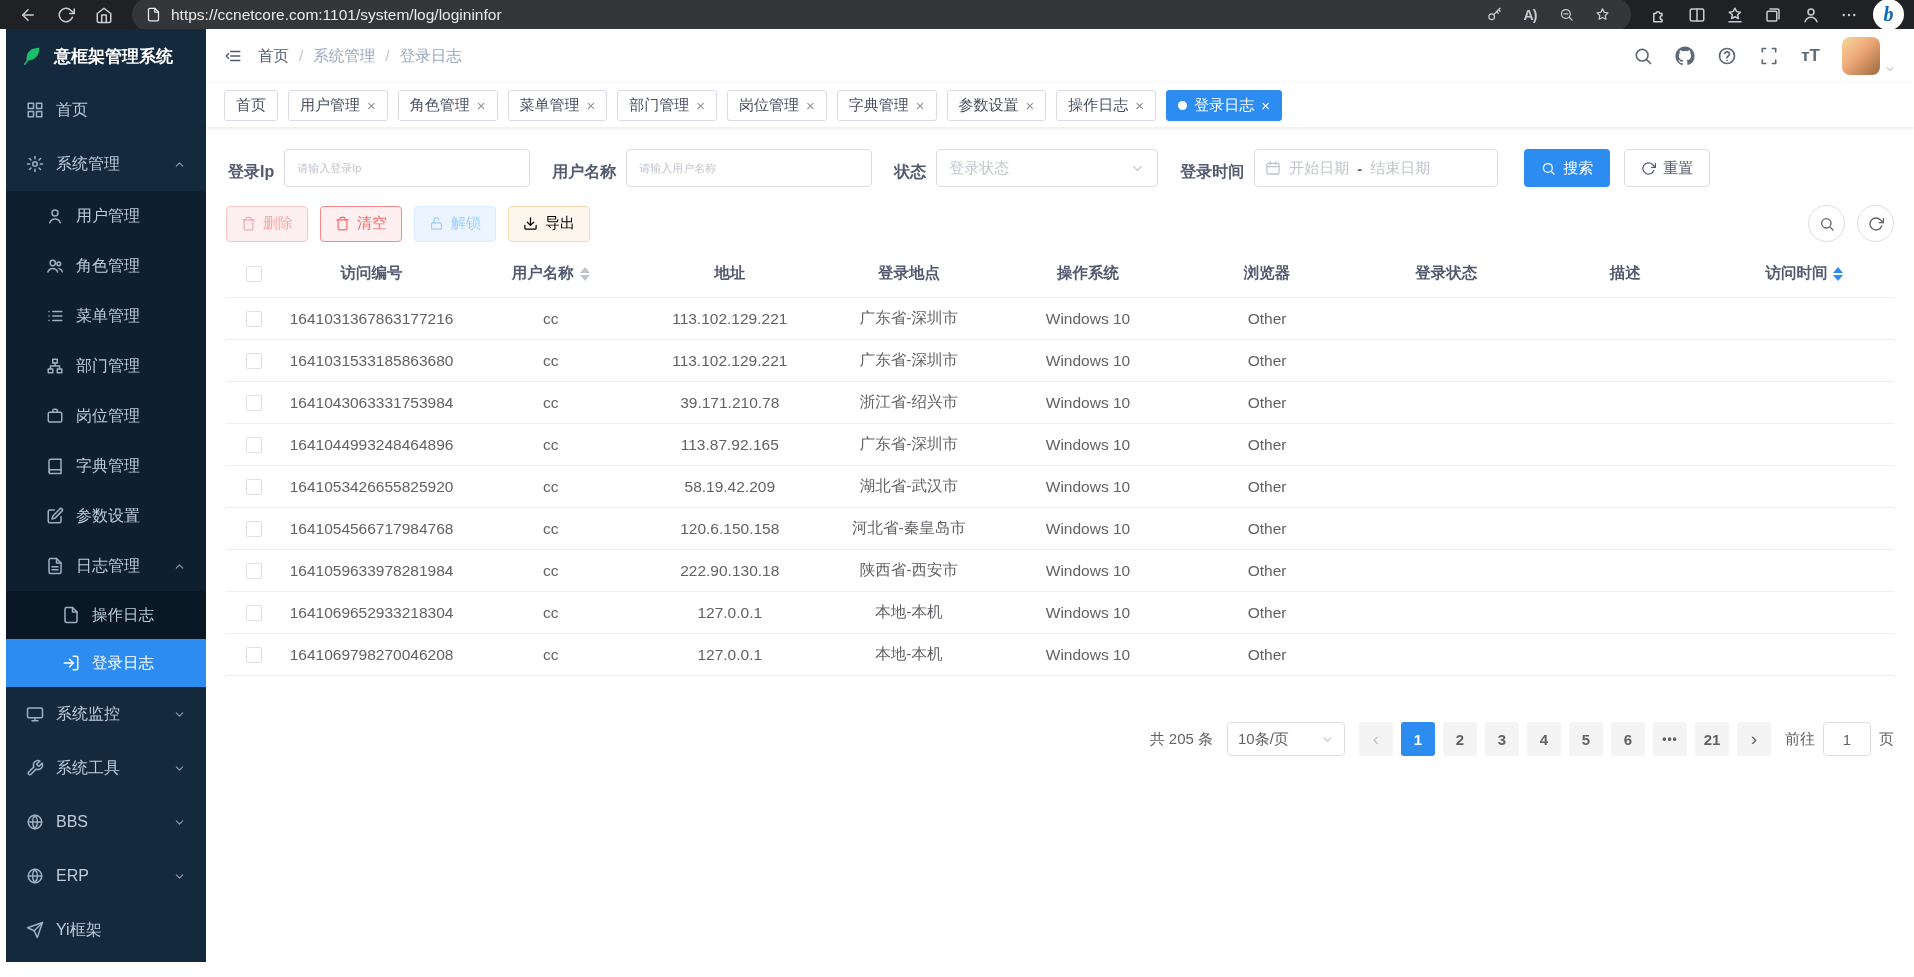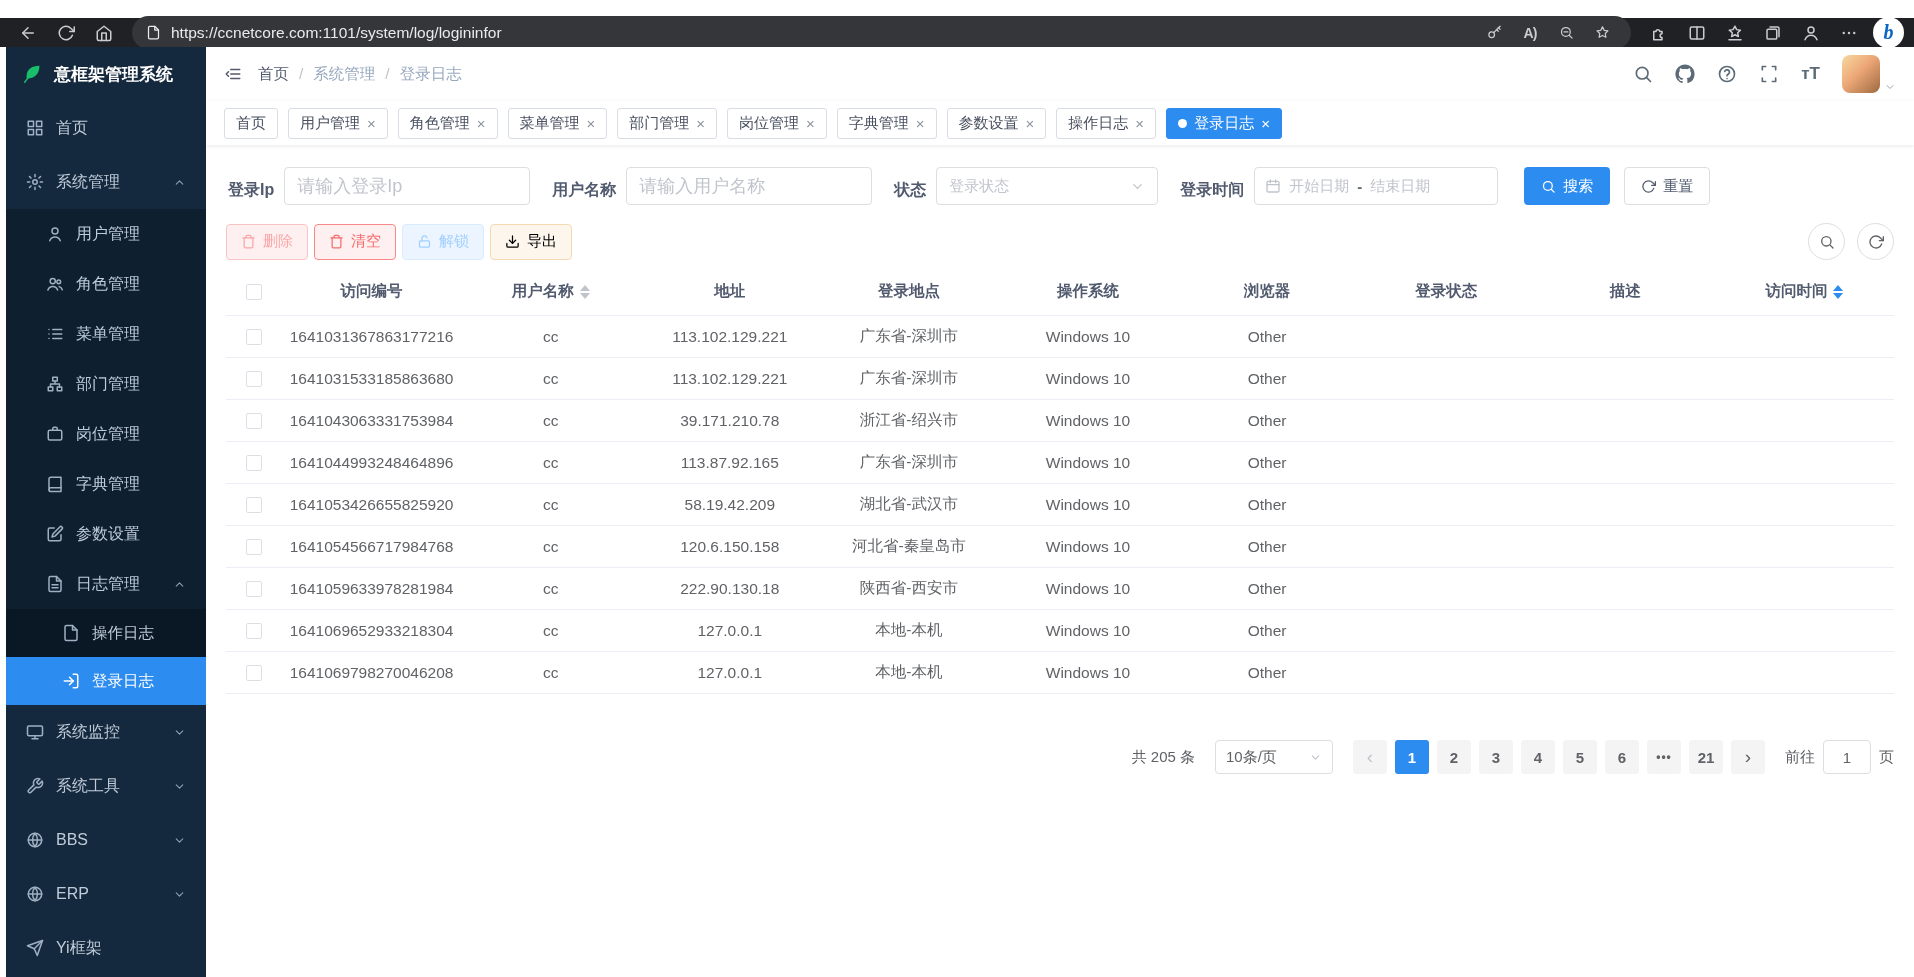--- a/index.html
+++ b/index.html
@@ -5,21 +5,21 @@
   * { margin:0; padding:0; box-sizing:border-box; }
   html,body { width:1914px; height:977px; overflow:hidden; }
   body { font-family:"Liberation Sans","DejaVu Sans",sans-serif; background:#fff; color:#515a6e; }
   [data-interactable="true"] { cursor:pointer; }
 
   .ic { width:18px; height:18px; fill:none; stroke:currentColor; stroke-width:2; stroke-linecap:round; stroke-linejoin:round; display:block; }
   .ic-sm { width:15px; height:15px; }
   .ic-fill { fill:currentColor; stroke:none; }
 
   
-  .browser { height:29px; background:#202124; display:flex; align-items:center; padding:0 10px; gap:2px;margin-top:18px; }
+  .browser { height:29px; background:#202124; display:flex; align-items:center; padding:0 10px; gap:2px; }
   .bicon { width:36px; height:36px; border-radius:6px; display:flex; align-items:center; justify-content:center; color:#c9ccd1; flex-shrink:0; }
   .url-pill { flex:1; height:33px; margin:0 8px; background:#35363a; border-radius:17px; display:flex; align-items:center; gap:10px; padding:0 14px; color:#e8eaed; min-width:0; }
   .url-text { font-size:15.5px; white-space:nowrap; overflow:hidden; }
   .pill-right { margin-left:auto; display:flex; gap:6px; align-items:center; }
   .pill-right .bicon { width:30px; height:30px; }
   .ra { font-size:14px; font-weight:700; letter-spacing:-1px; }
   .bing-badge { width:31px; height:31px; background:#fff; border-radius:50%; display:flex; align-items:center; justify-content:center; margin-left:4px; flex-shrink:0; }
   .bing-badge span { font-family:"Liberation Serif","DejaVu Serif",serif; font-style:italic; font-weight:700; font-size:20px; color:#0b67c2; }
 
   
@@ -62,33 +62,33 @@
   .tab.active { background:#2d8cf0; border-color:#2d8cf0; color:#fff; }
   .tab.active .x { color:#fff; }
   .tab .dot { width:9px; height:9px; border-radius:50%; background:#fff; }
 
   
   .content { flex:1; padding:18px 20px 0; overflow:hidden; }
 
   .filters { display:flex; align-items:center; margin:4px 0 0; }
   .flabel { font-weight:700; color:#515a6e; font-size:16px; white-space:nowrap; margin:8px 10px 0 22px; }
   .flabel.first { margin-left:2px; }
-  .finput { height:38px; border:1px solid #dcdee2; border-radius:4px; padding:0 12px; font-size:18px; color:#515a6e; outline:none; background:#fff; }
+  .finput { height:38px; border:1px solid #dcdee2; border-radius:4px; padding:0 12px; font-size:11px; color:#515a6e; outline:none; background:#fff; }
   .finput::placeholder { color:#c0c4cc; }
   .w-ip { width:246px; } .w-user { width:246px; }
   .fselect { width:222px; height:38px; border:1px solid #dcdee2; border-radius:4px; display:flex; align-items:center; justify-content:space-between; padding:0 12px; background:#fff; color:#c0c4cc; font-size:15px; }
   .fselect .ic { color:#c0c4cc; }
   .fdate { width:244px; height:38px; border:1px solid #dcdee2; border-radius:4px; display:flex; align-items:center; gap:8px; padding:0 10px; background:#fff; color:#c0c4cc; font-size:15px; white-space:nowrap; }
   .fdate .ic { color:#c0c4cc; width:16px; height:16px; }
   .btn { height:38px; border-radius:4px; display:inline-flex; align-items:center; gap:7px; padding:0 16px; font-size:15px; border:1px solid transparent; background:#fff; white-space:nowrap; }
   .btn .ic { width:15px; height:15px; }
   .btn-primary { background:#2d8cf0; color:#fff; margin-left:26px; }
   .btn-plain { border-color:#dcdee2; color:#515a6e; margin-left:14px; }
 
-  .actions { display:flex; align-items:center; margin:18px 0 8px; gap:6px;justify-content:space-between; }
+  .actions { display:flex; align-items:center; margin:18px 0 8px; gap:12px;justify-content:space-between; }
   .btn-sm { height:36px; padding:0 14px; }
   .btn-danger-dis { background:#fef0f0; border-color:#fbc4c4; color:#f9a7a7; }
   .btn-danger { background:#fef0f0; border-color:#f78989; color:#f56c6c; }
   .btn-info-dis { background:#ecf5ff; border-color:#d9ecff; color:#a0cfff; }
   .btn-warning { background:#fdf6ec; border-color:#f5dab1; color:#000000; }
   .circle-btns { margin-left:auto; display:flex; gap:12px; }
   .circle-btn { width:37px; height:37px; border-radius:50%; border:1px solid #dcdee2; background:#fff; display:flex; align-items:center; justify-content:center; color:#606266; }
   .circle-btn .ic { width:16px; height:16px; }
 
   
@@ -97,21 +97,21 @@
   .grid td { color:#606266; font-size:15.5px; padding:10px 4px; border-bottom:1px solid #ebeef5; text-align:center; white-space:nowrap; overflow:hidden; }
   .cb { display:inline-block; width:16px; height:16px; border:1px solid #dcdfe6; border-radius:2px; background:#fff; vertical-align:middle; }
   .sort { display:inline-flex; flex-direction:column; margin-left:6px; vertical-align:middle; gap:2px; }
   .sort i { width:0; height:0; border-left:5px solid transparent; border-right:5px solid transparent; display:block; }
   .sort .up { border-bottom:6px solid #c0c4cc; }
   .sort .down { border-top:6px solid #c0c4cc; }
   .sort.blue .up { border-bottom-color:#2d8cf0; }
   .sort.blue .down { border-top-color:#2d8cf0; }
 
   
-  .pager-row { display:flex; align-items:center; justify-content:flex-end; gap:20px; margin-top:46px; font-size:15px; color:#606266; }
+  .pager-row { display:flex; align-items:center; justify-content:flex-end; gap:14px; margin-top:46px; font-size:15px; color:#606266; }
   .psel { width:118px; height:34px; border:1px solid #dcdee2; border-radius:4px; display:flex; align-items:center; justify-content:space-between; padding:0 10px; background:#fff; }
   .psel .ic { width:13px; height:13px; color:#c0c4cc; }
   .pager-pages { display:flex; gap:8px; align-items:center; }
   .pbtn { min-width:34px; height:34px; background:#f4f4f5; border-radius:3px; display:flex; align-items:center; justify-content:center; color:#606266; padding:0 5px; font-weight:600; }
   .pbtn.arrow { font-size:19px; font-weight:400; }
   .pbtn.prev { color:#c0c4cc; }
   .pbtn.active { background:#2d8cf0; color:#fff; }
   .pbtn.dots { letter-spacing:1px; font-size:12px; }
   .goto { display:flex; align-items:center; gap:8px; }
   .goto-input { width:48px; height:34px; border:1px solid #dcdee2; border-radius:4px; text-align:center; font-size:15px; color:#606266; outline:none; }

